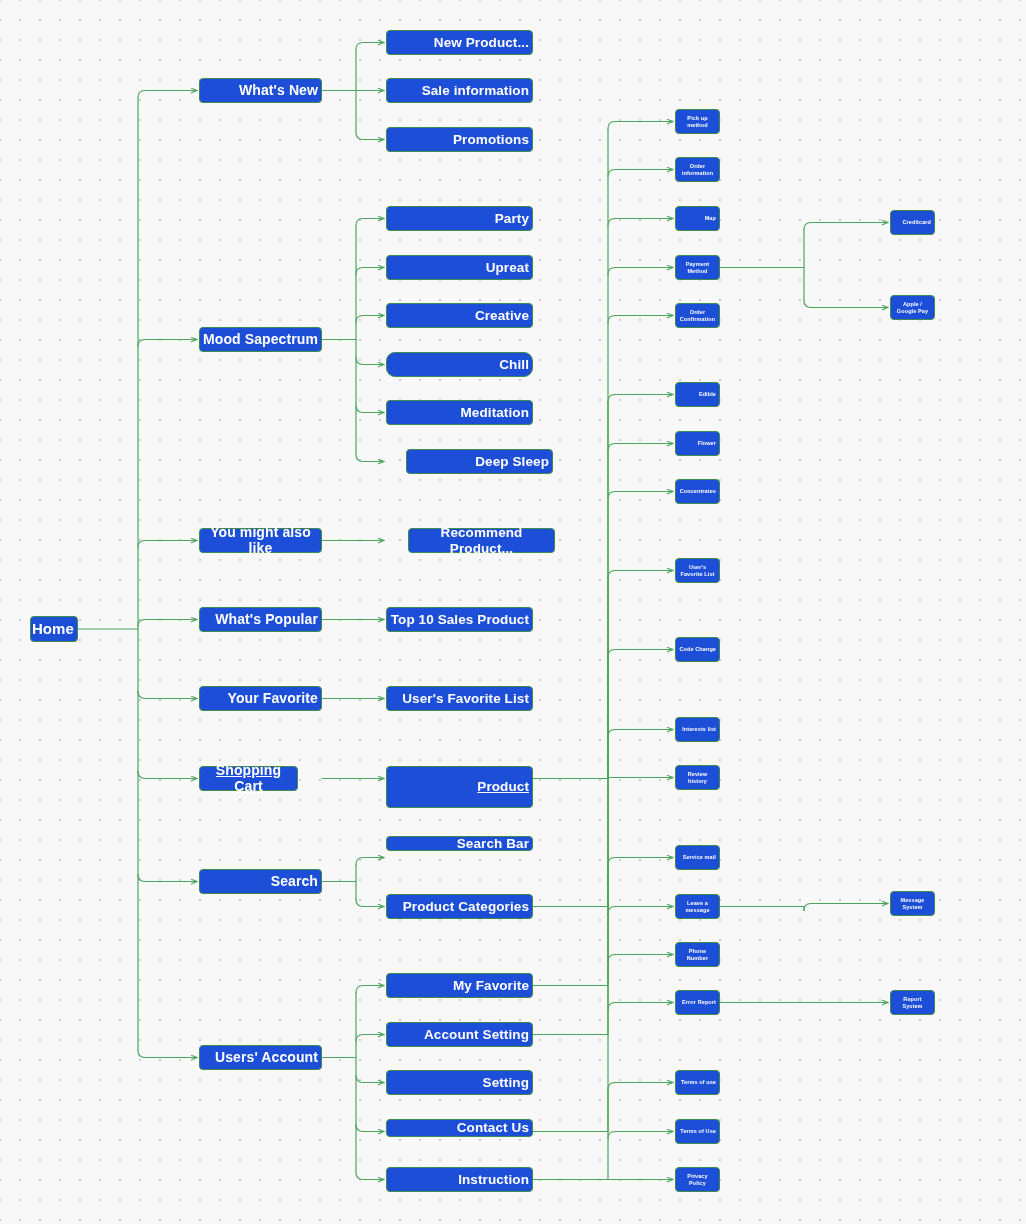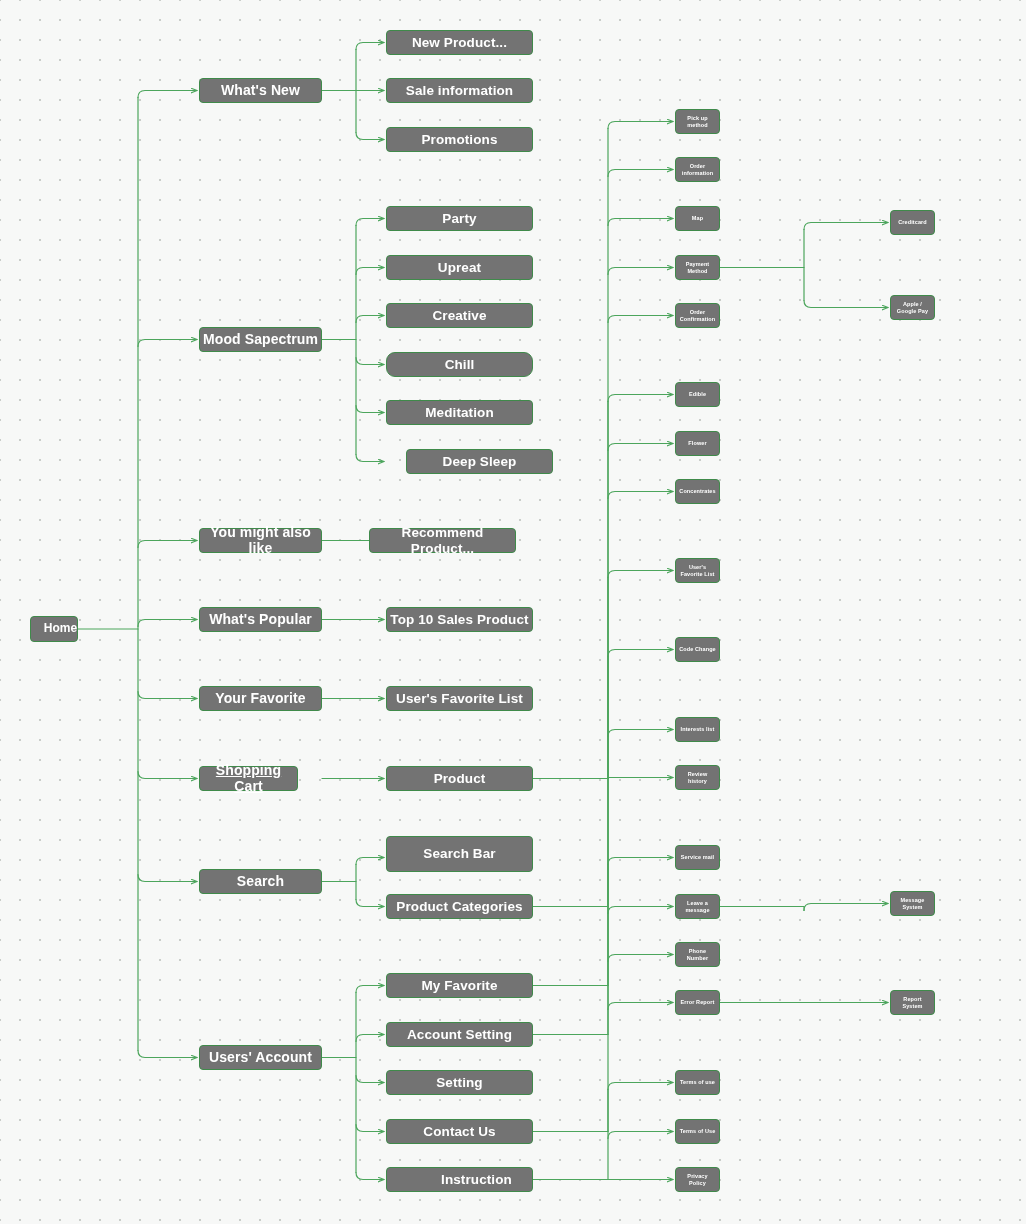--- a/index.html
+++ b/index.html
@@ -14,33 +14,33 @@
     position:absolute;left:0;top:0;width:1026px;height:1224px;
     background-color:#f7f8f7;
     background-image:radial-gradient(circle, #c9cdc9 1px, transparent 1.2px);
     background-size:20px 20px;
     background-position:10px 10px;
   }
   svg#wires{position:absolute;left:0;top:0;width:1026px;height:1224px;overflow:visible;}
   .node{
     position:absolute;
     box-sizing:border-box;
-    background:#737373;
+    background:#1d4ed8;
     border:1px solid #3f8a4a;
     border-radius:4px;
     color:#ffffff;
-    display:flex;align-items:center;justify-content:center;
+    display:flex;align-items:center;justify-content:flex-end;
     text-align:center;
     line-height:1.12;
     font-weight:bold;
     letter-spacing:0.1px;
     padding:0 3px;
     -webkit-font-smoothing:antialiased;
   }
-  .lvl0{font-size:12px;padding-left:16px;}
+  .lvl0{font-size:15px;padding-left:16px;}
   .lvl1{font-size:14px;}
   .lvl2{font-size:13.5px;}
   .lvl3{font-size:5.5px;font-weight:bold;}
   .lvl4{font-size:5.5px;font-weight:bold;}
 </style>
 </head>
 <body>
 
 <div id="canvas"></div>
 
@@ -184,48 +184,48 @@
     </div>
     <div class="node lvl2" style="left: 386px; top: 352px; width: 147px; height: 25px; border-radius: 9px;">
       <span>Chill</span>
     </div>
     <div class="node lvl2" style="left: 386px; top: 400px; width: 147px; height: 25px;">
       <span>Meditation</span>
     </div>
     <div class="node lvl2" style="left: 386px; top: 449px; width: 147px; height: 25px; margin-left: 20px;">
       <span>Deep Sleep</span>
     </div>
-    <div class="node lvl2" style="left: 369px; top: 528px; width: 147px; height: 25px;">
+    <div class="node lvl2" style="left: 408px; top: 528px; width: 147px; height: 25px;">
       <span>Recommend Product...</span>
     </div>
     <div class="node lvl2" style="left: 386px; top: 607px; width: 147px; height: 25px;">
       <span>Top 10 Sales Product</span>
     </div>
     <div class="node lvl2" style="left: 386px; top: 686px; width: 147px; height: 25px;">
       <span>User's Favorite List</span>
     </div>
-    <div class="node lvl2" style="left: 386px; top: 766px; width: 147px; height: 25px;">
+    <div class="node lvl2" style="left: 386px; top: 766px; width: 147px; height: 42px; text-decoration: underline;">
       <span>Product</span>
     </div>
-    <div class="node lvl2" style="left: 386px; top: 836px; width: 147px; height: 36px;">
+    <div class="node lvl2" style="left: 386px; top: 836px; width: 147px; height: 15px;">
       <span>Search Bar</span>
     </div>
     <div class="node lvl2" style="left: 386px; top: 894px; width: 147px; height: 25px;">
       <span>Product Categories</span>
     </div>
     <div class="node lvl2" style="left: 386px; top: 973px; width: 147px; height: 25px;">
       <span>My Favorite</span>
     </div>
     <div class="node lvl2" style="left: 386px; top: 1022px; width: 147px; height: 25px;">
       <span>Account Setting</span>
     </div>
     <div class="node lvl2" style="left: 386px; top: 1070px; width: 147px; height: 25px;">
       <span>Setting</span>
     </div>
-    <div class="node lvl2" style="left: 386px; top: 1119px; width: 147px; height: 25px;">
+    <div class="node lvl2" style="left: 386px; top: 1119px; width: 147px; height: 18px;">
       <span>Contact Us</span>
     </div>
     <div class="node lvl2" style="left: 386px; top: 1167px; width: 147px; height: 25px; padding-left: 37px;">
       <span>Instruction</span>
     </div>
     <div class="node lvl3" style="left: 675px; top: 109px; width: 45px; height: 25px;">
       <span>Pick up method</span>
     </div>
     <div class="node lvl3" style="left: 675px; top: 157px; width: 45px; height: 25px;">
       <span>Order information</span>

